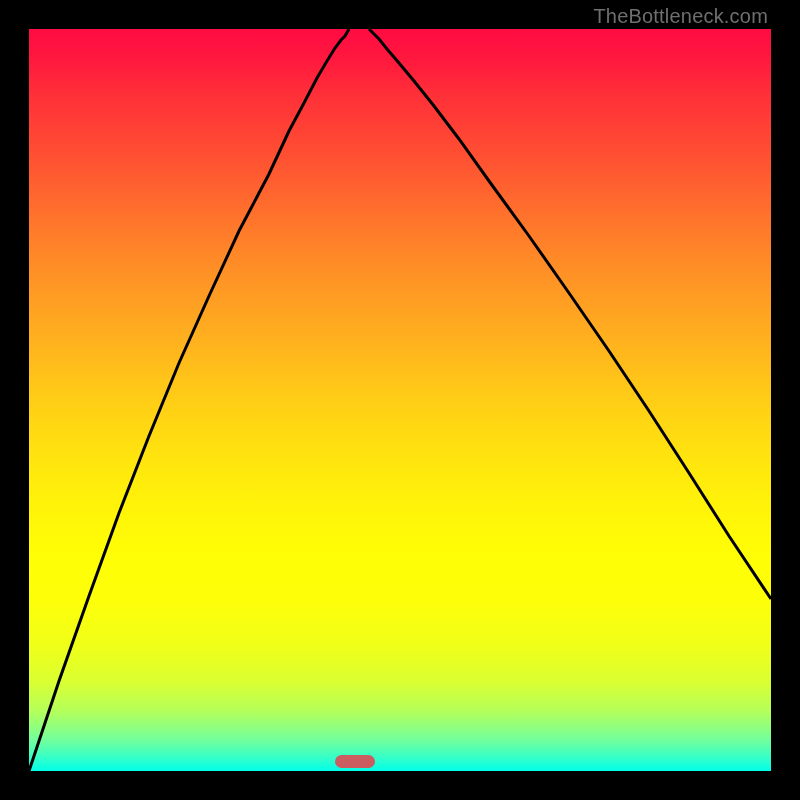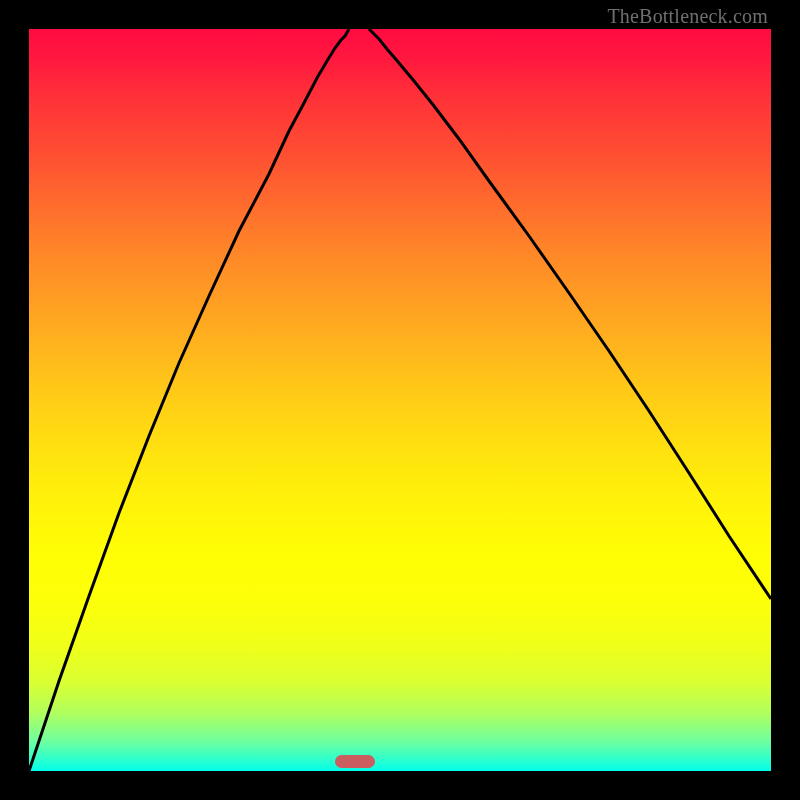--- a/index.html
+++ b/index.html
@@ -11,21 +11,20 @@
     font-family: Arial, Helvetica, sans-serif;
     overflow: hidden;
   }
   .frame {
     position: absolute;
     left: 0;
     top: 0;
     width: 800px;
     height: 572px;
     background: #000;
-    font-family: Liberation Serif, serif;
   }
   .plot-area {
     position: absolute;
     left: 29px;
     top: 29px;
     width: 742px;
     height: 742px;
     overflow: hidden;
   }
   .gradient-bg {

